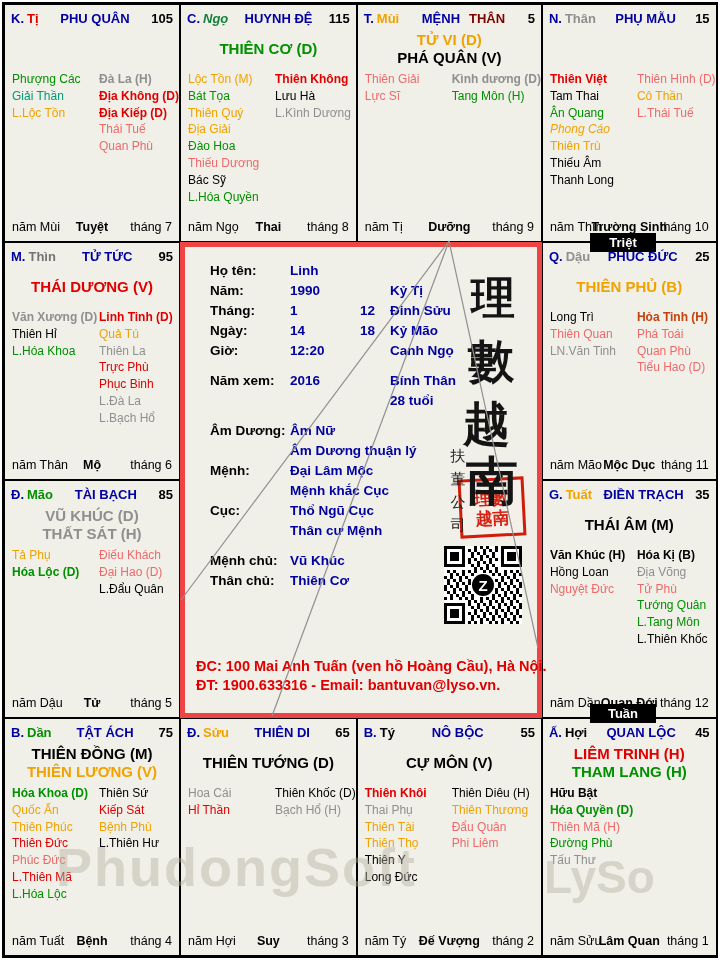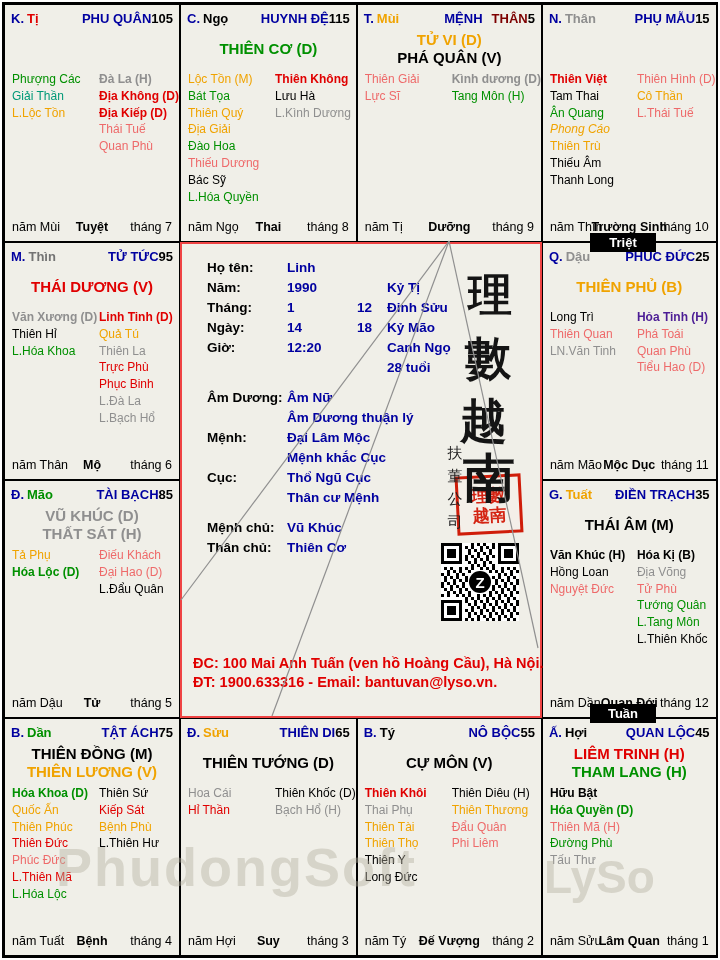--- a/index.html
+++ b/index.html
@@ -5,35 +5,35 @@
   html,body{margin:0;padding:0;background:#fff;width:720px;height:960px;overflow:hidden;
     font-family:"Liberation Sans", sans-serif;}
   #board{position:absolute;left:2px;top:2px;width:712px;height:952px;border:2px solid #000;
     background:#f0efe8;}
   #grid{display:grid;width:100%;height:100%;grid-template-columns:repeat(4,1fr);
     grid-template-rows:repeat(4,1fr);}
   .palace{position:relative;border:1px solid #000;background:transparent;}
   .phead{display:flex;align-items:baseline;padding:6px 6px 0 6px;font-size:13px;font-weight:bold;white-space:nowrap;}
   .phead .stem{color:#0000a0;}
   .phead .branch{margin-left:3px;}
-  .phead .pname{flex:1;text-align:right;color:#0000a0;}
+  .phead .pname{flex:1;text-align:center;color:#0000a0;}
   .phead .pname .np2{margin-left:9px;}
   .phead .pnum{color:#000;}
   .pmain{height:44px;margin-top:1px;display:flex;flex-direction:column;justify-content:center;
     align-items:center;font-size:15px;font-weight:bold;line-height:18px;white-space:nowrap;}
   .pstars{display:flex;padding-left:7px;font-size:12px;line-height:16.8px;white-space:nowrap;}
   .pstars .colL{width:87px;flex:none;}
   .pstars .colR{flex:1;}
   .star{display:block;}
   .b{font-weight:bold;}
   .pfoot{position:absolute;left:7px;right:7px;bottom:7px;font-size:12.5px;display:flex;
     justify-content:space-between;white-space:nowrap;}
   .pfoot .stage{position:absolute;left:50%;transform:translateX(-50%);font-weight:bold;}
   
-  #center{grid-row:2 / span 2;grid-column:2 / span 2;position:relative;border:2px solid #ef4444;}
+  #center{grid-row:2 / span 2;grid-column:2 / span 2;position:relative;border:5px solid #ef4444;}
   #info{position:absolute;left:0;top:14px;right:0;}
   .irow{display:flex;padding-left:25px;line-height:20px;font-size:13.5px;font-weight:bold;white-space:nowrap;}
   .irow.gap{margin-top:10px;}
   .irow .lab{min-width:80px;color:#000;}
   .irow .v1{min-width:70px;color:#0000a0;}
   .irow .v2{min-width:30px;color:#0000a0;}
   .irow .v3{color:#0000a0;}
   #contact{position:absolute;left:11px;top:410px;width:340px;color:#e00000;font-weight:bold;
     font-size:14.5px;line-height:18.5px;white-space:nowrap;}
   
@@ -89,21 +89,21 @@
         </div>
         <div class="pfoot">
           <span>năm Mùi</span>
           <span class="stage">Tuyệt</span>
           <span>tháng 7</span>
         </div>
       </div>
       <div class="palace" style="grid-area: 1 / 2;">
         <div class="phead">
           <span class="stem">C.</span>
-          <span class="branch" style="color: #000000;">Ngọ</span>
+          <span class="branch" style="color: #15803d; font-style: italic;">Ngọ</span>
           <span class="pname"><span style="color: rgb(0, 0, 160);">HUYNH ĐỆ</span></span>
           <span class="pnum">115</span>
         </div>
         <div class="pmain">
           <div style="color: rgb(0, 144, 0);">THIÊN CƠ (D)</div>
         </div>
         <div class="pstars">
           <div class="colL">
             <span class="star" style="color: rgb(240, 163, 0);">Lộc Tồn (M)</span>
             <span class="star" style="color: rgb(0, 144, 0);">Bát Tọa</span>
@@ -193,21 +193,21 @@
         <div class="pmain">
           <div style="color: rgb(240, 163, 0);">THIÊN PHỦ (B)</div>
         </div>
         <div class="pstars">
           <div class="colL">
             <span class="star" style="color: rgb(0, 0, 0);">Long Trì</span>
             <span class="star" style="color: rgb(238, 106, 106);">Thiên Quan</span>
             <span class="star" style="color: rgb(143, 143, 143);">LN.Văn Tinh</span>
           </div>
           <div class="colR">
-            <span class="star b" style="color: #4c1d95;">Hỏa Tinh (H)</span>
+            <span class="star b" style="color: #c2410c;">Hỏa Tinh (H)</span>
             <span class="star" style="color: rgb(238, 106, 106);">Phá Toái</span>
             <span class="star" style="color: rgb(238, 106, 106);">Quan Phù</span>
             <span class="star" style="color: rgb(238, 106, 106);">Tiểu Hao (D)</span>
           </div>
         </div>
         <div class="pfoot">
           <span>năm Mão</span>
           <span class="stage">Mộc Dục</span>
           <span>tháng 11</span>
         </div>
@@ -445,20 +445,26 @@
             <span class="lab">Ngày:</span>
             <span class="v1">14</span>
             <span class="v2">18</span>
             <span class="v3">Kỷ Mão</span>
           </div>
           <div class="irow">
             <span class="lab">Giờ:</span>
             <span class="v1">12:20</span>
             <span class="v2"></span>
             <span class="v3">Canh Ngọ</span>
+          </div>
+          <div class="irow gap">
+            <span class="lab">Năm xem:</span>
+            <span class="v1">2016</span>
+            <span class="v2"></span>
+            <span class="v3">Bính Thân</span>
           </div>
           <div class="irow">
             <span class="lab"></span>
             <span class="v1"></span>
             <span class="v2"></span>
             <span class="v3">28 tuổi</span>
           </div>
           <div class="irow gap">
             <span class="lab">Âm Dương:</span>
             <span class="v1">Âm Nữ</span>

